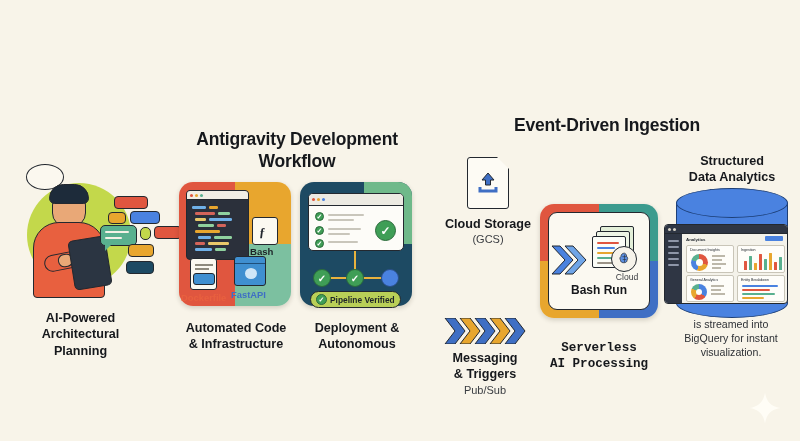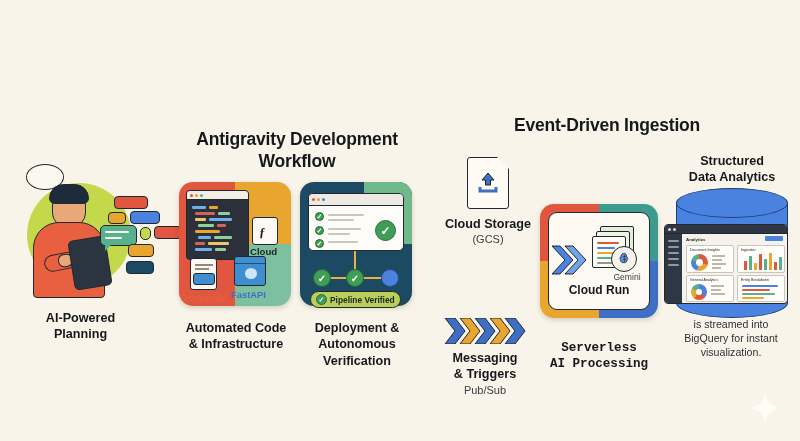--- a/index.html
+++ b/index.html
@@ -214,20 +214,21 @@
     <div class="bubble-chip" style="left:114px;top:196px;width:34px;height:13px;background:#e0563f;"></div>
     <div class="bubble-chip" style="left:108px;top:212px;width:18px;height:12px;background:#e8a62e;"></div>
     <div class="bubble-chip" style="left:130px;top:211px;width:30px;height:13px;background:#4a82e0;"></div>
     <div class="bubble-chip" style="left:140px;top:227px;width:11px;height:13px;border-radius:5px;background:#c3d84b;"></div>
     <div class="bubble-chip" style="left:154px;top:226px;width:28px;height:13px;background:#e0563f;"></div>
     <div class="bubble-chip" style="left:128px;top:244px;width:26px;height:13px;background:#e8a62e;"></div>
     <div class="bubble-chip" style="left:126px;top:261px;width:28px;height:13px;background:#1d4a63;"></div>
 
     <div class="cap" style="left:8px;top:310px;width:145px;">
       <div>AI-Powered</div>
+      <div>Architectural</div>
       <div>Planning</div>
     </div>
   </div>
 
   <div>
     <div class="card" style="left:179px;top:182px;width:112px;height:124px;">
       <div class="quad" style="left:0;top:0;width:56px;height:62px;background:#e0563f;"></div>
       <div class="quad" style="left:56px;top:0;width:56px;height:62px;background:#e8a62e;"></div>
       <div class="quad" style="left:0;top:62px;width:56px;height:62px;background:#e0563f;"></div>
       <div class="quad" style="left:56px;top:62px;width:56px;height:62px;background:#7cc0a0;"></div>
@@ -252,21 +253,21 @@
       <div class="cline" style="left:27px;top:45px;width:18px;background:#8fd19e;"></div>
       <div class="cline" style="left:8px;top:51px;width:10px;background:#d4645a;"></div>
       <div class="cline" style="left:21px;top:51px;width:21px;background:#e8c86a;"></div>
       <div class="cline" style="left:8px;top:57px;width:17px;background:#6fb0e8;"></div>
       <div class="cline" style="left:28px;top:57px;width:11px;background:#8fd19e;"></div>
     </div>
 
     <div style="position:absolute;left:252px;top:217px;width:26px;height:28px;background:#fbf9f1;border:1.6px solid #23282f;border-radius:3px;">
       <div style="position:absolute;left:6px;top:6px;font-size:13px;font-weight:700;color:#23282f;font-family:'Liberation Serif',serif;">ƒ</div>
     </div>
-    <div style="position:absolute;left:250px;top:246px;font-size:9.6px;font-weight:700;color:#1d2328;">Cloud</div>
+    <div style="position:absolute;left:250px;top:246px;font-size:9.6px;font-weight:700;color:#1d2328;">Bash</div>
 
     <div style="position:absolute;left:190px;top:258px;width:27px;height:32px;background:#fbf9f1;border:1.6px solid #23282f;border-radius:3px;">
       <div style="position:absolute;left:4px;top:5px;width:18px;height:2px;background:#8e8a7d;"></div>
       <div style="position:absolute;left:4px;top:9px;width:14px;height:2px;background:#8e8a7d;"></div>
       <div style="position:absolute;left:2px;top:14px;width:22px;height:12px;border-radius:3px;background:#3f8fd0;border:1.3px solid #23282f;"></div>
     </div>
     <div style="position:absolute;left:181px;top:292px;font-size:9.4px;font-weight:700;color:#e8603f;">Dockerfile</div>
 
     <div style="position:absolute;left:234px;top:256px;width:32px;height:30px;background:#3f8fd0;border:1.6px solid #23282f;border-radius:3px;">
       <div style="position:absolute;left:0;top:6px;right:0;height:1.4px;background:#1e4f7a;"></div>
@@ -309,21 +310,20 @@
     <div style="position:absolute;left:381px;top:269px;width:18px;height:18px;border-radius:50%;background:#4a82e0;border:1.4px solid #2a4e86;"></div>
 
     <div class="pill" style="left:310px;top:291px;height:17px;">
       <span class="chk" style="position:relative;left:0;top:0;width:11px;height:11px;font-size:7px;">✓</span>
       <span>Pipeline Verified</span>
     </div>
 
     <div class="cap" style="left:296px;top:320px;width:122px;">
       <div>Deployment &amp;</div>
       <div>Autonomous</div>
-      <div>Verification</div>
     </div>
   </div>
 
   <div>
     <div class="docicon" style="left:467px;top:157px;width:42px;height:52px;">
       <div class="docfold"></div>
       <svg viewBox="0 0 24 24" style="position:absolute;left:8px;top:11px;width:24px;height:26px;">
         <path d="M12 3 L18 10 L14.5 10 L14.5 15 L9.5 15 L9.5 10 L6 10 Z" fill="#3f6fc4" stroke="#23282f" stroke-width="1"></path>
         <path d="M4 17 L4 21 L20 21 L20 17" fill="none" stroke="#3f6fc4" stroke-width="3"></path>
       </svg>
@@ -372,24 +372,24 @@
       <div style="position:absolute;left:4px;top:20px;width:15px;height:2px;background:#59b08f;border-radius:1px;"></div>
       <div style="position:absolute;left:4px;top:25px;width:20px;height:2px;background:#9b9488;border-radius:1px;"></div>
     </div>
 
     <div style="position:absolute;left:611px;top:246px;width:26px;height:26px;border-radius:50%;background:#f6f3ea;border:1.6px solid #23282f;display:flex;align-items:center;justify-content:center;">
       <svg viewBox="0 0 24 24" style="width:17px;height:17px;">
         <path d="M12 3c-3 0-5 2-5 4.5 0 .6-1.5 1-1.5 3 0 1.3.8 2 .8 2.6 0 1.8 1.8 3.4 3.7 3.4h2c2 0 3.7-1.6 3.7-3.4 0-.6.8-1.3.8-2.6 0-2-1.5-2.4-1.5-3C15 5 13 3 12 3z" fill="#5b8ee0" stroke="#23282f" stroke-width="1"></path>
         <path d="M12 5v11M9 8h6M9.5 12h5" stroke="#23282f" stroke-width=".8" fill="none"></path>
       </svg>
     </div>
-    <div style="position:absolute;left:605px;top:272px;width:44px;text-align:center;font-size:8.6px;color:#3a3d42;">Gemini</div>
+    <div style="position:absolute;left:605px;top:272px;width:44px;text-align:center;font-size:8.6px;color:#3a3d42;">Cloud</div>
 
     <div class="cap" style="left:540px;top:283px;width:118px;font-size:12px;">
-      <div>Cloud Run</div>
+      <div>Bash Run</div>
     </div>
 
     <div class="cap" style="left:538px;top:340px;width:122px;font-family:Liberation Mono, monospace;">
       <div>Serverless</div>
       <div>AI Processing</div>
     </div>
   </div>
 
   <div>
     <div class="cap" style="left:668px;top:153px;width:128px;">

